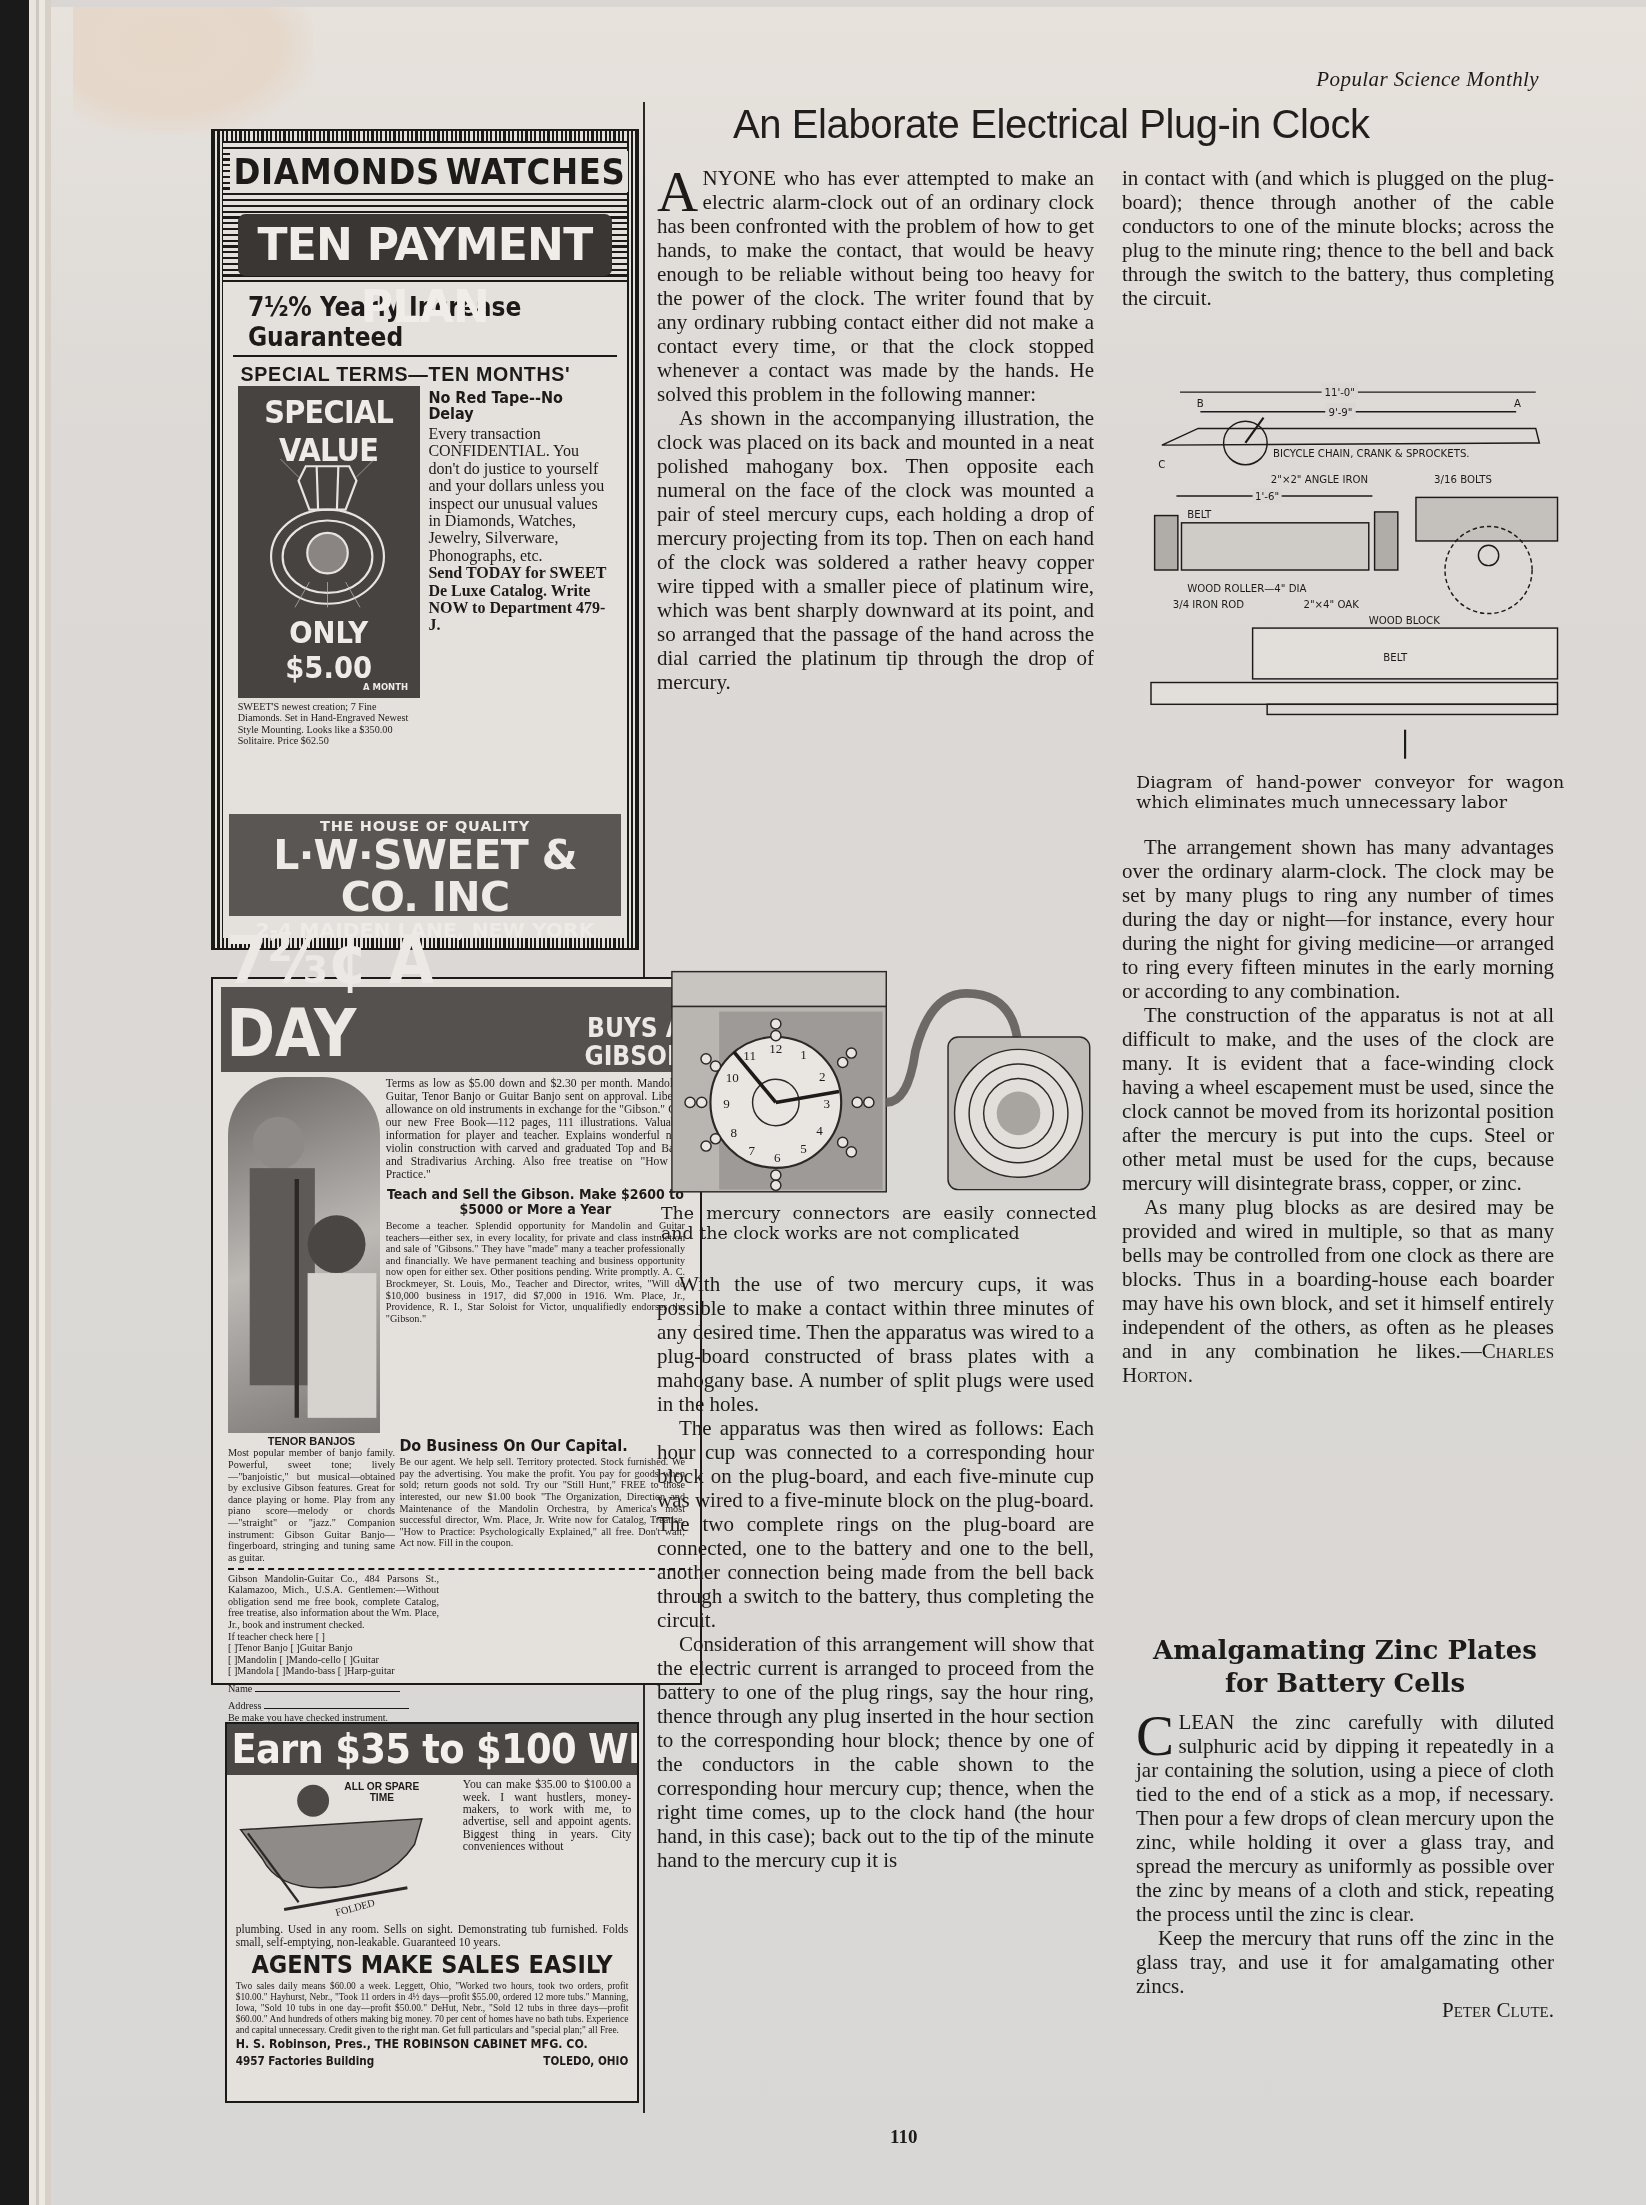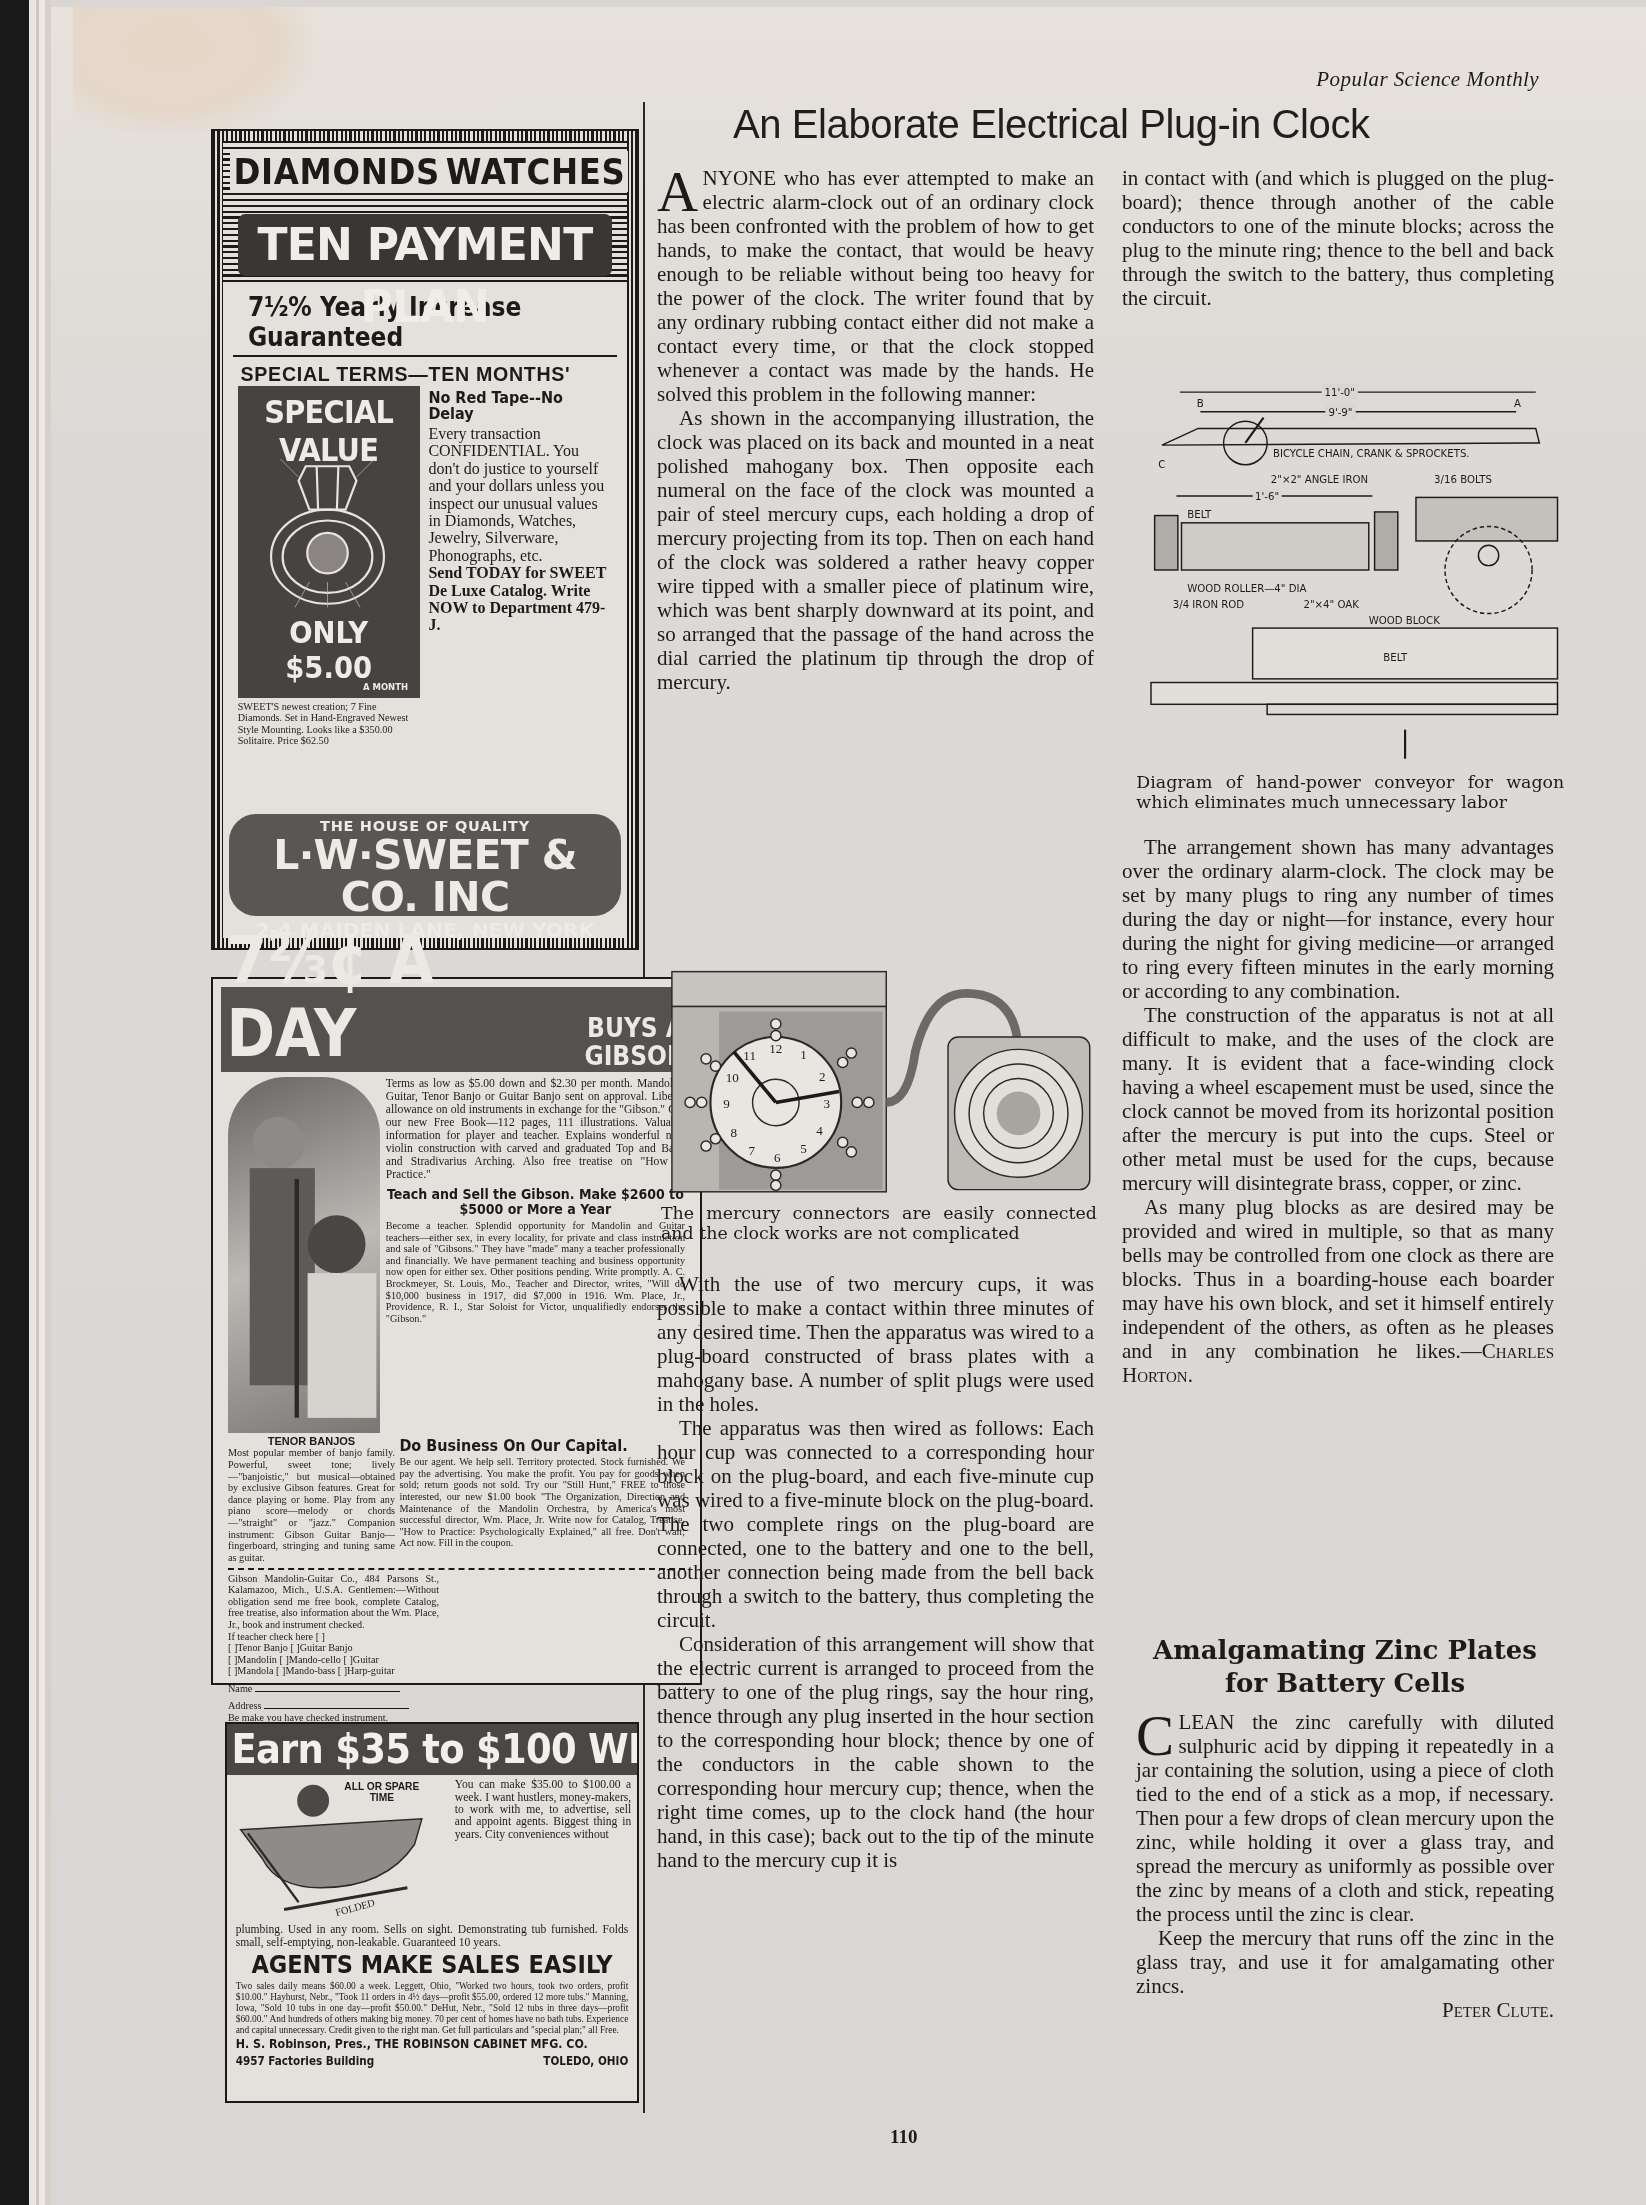--- a/index.html
+++ b/index.html
@@ -38,21 +38,21 @@
   .sweet-mid { display:flex; padding:0 14.5px; gap:8.7px; }
   .sweet-special { width:182px; height:312px; background:#474341; color:#efece8; position:relative; flex-shrink:0; }
   .sweet-special .sv-title { font-family:"DejaVu Sans Condensed","DejaVu Sans",sans-serif; font-size:32px; font-weight:bold; text-align:center; padding-top:7.3px; letter-spacing:-0.7px; }
   .ring { position:absolute; left:28px; top:73px; width:123px; height:152px; }
   .sv-price { position:absolute; bottom:5.8px; left:4.4px; right:4.4px; font-family:"DejaVu Sans Condensed","DejaVu Sans",sans-serif; font-size:30.5px; font-weight:bold; text-align:center; }
   .sv-price small { font-size:9.4px; display:block; margin-top:-4.4px; text-align:right; padding-right:7.3px; }
   .sweet-right { flex:1; font-size:14.5px; line-height:16px; }
   .sweet-right .it { font-style:italic; }
   .sweet-right .h { font-family:"DejaVu Sans Condensed","DejaVu Sans",sans-serif; font-weight:bold; font-size:16px; margin:4.4px 0 2.9px; }
   .sweet-caption { font-size:10.2px; line-height:11.6px; padding:2.9px 14.5px; width:182px; }
-  .sweet-footer { position:absolute; left:5.8px; right:5.8px; bottom:22px; height:102px; background:#5a5654; color:#eeeae6; text-align:center; font-family:"DejaVu Sans","Liberation Sans",sans-serif; font-weight:bold;border-radius:27px; }
+  .sweet-footer { position:absolute; left:5.8px; right:5.8px; bottom:22px; height:102px; background:#5a5654; color:#eeeae6; text-align:center; font-family:"DejaVu Sans","Liberation Sans",sans-serif; font-weight:bold; }
   .sweet-footer .q { font-size:14.5px; padding-top:4.4px; letter-spacing:0.7px; }
   .sweet-footer .n { font-size:41px; line-height:42px; letter-spacing:-0.7px; }
   .sweet-footer .a { font-size:20.3px; }
 
   .ad-gibson { left:211px; top:977px; width:491px; height:708px; padding:15px; }
   .gib-head { display:flex; align-items:flex-end; gap:4.4px; height:80px; background:#55514f; margin:-7.3px -7.3px 0 -7.3px; padding:2.9px 5.8px; color:#ece8e4; font-family:"DejaVu Sans Condensed","DejaVu Sans",sans-serif; font-weight:bold; }
   .gib-big { font-size:65px; line-height:73px; }
   .gib-buy { font-size:26px; line-height:28px; text-align:center; margin-left:auto; }
   .gib-body { display:flex; gap:5.8px; margin-top:4.4px; }
   .gib-photo { width:152px; height:356px; background:linear-gradient(160deg,#6a6664 0%,#bdb9b5 50%,#7a7674 100%); flex-shrink:0; position:relative; border-radius:58px 58px 0 0; }
@@ -63,21 +63,21 @@
   .gib-lower .r { flex:1; text-align:justify; }
   .gib-lower .h { font-weight:bold; font-family:"Liberation Sans",sans-serif; text-align:center; font-size:11px; }
   .gib-cap { font-family:"DejaVu Sans Condensed","DejaVu Sans",sans-serif; font-weight:bold; font-size:16px; margin:4.4px 0; }
   .coupon { border-top:2.9px dashed #1c1a19; margin-top:4.4px; padding-top:2.9px; display:flex; gap:4.4px; font-size:10.2px; line-height:11.6px; }
   .coupon .cl { width:211px; flex-shrink:0; }
   .coupon .cr { flex:1; text-align:justify; }
   .line-field { display:inline-block; border-bottom:1.5px solid #1c1a19; width:145px; }
 
   .ad-tub { left:225px; top:1722px; width:414px; height:381px; }
   .tub-head { background:#4b4745; color:#f3f0ec; font-family:"DejaVu Sans Condensed","DejaVu Sans",sans-serif; font-weight:bold; font-size:41px; line-height:51px; padding:0 4.4px; letter-spacing:-0.7px; white-space:nowrap; overflow:hidden; }
-  .tub-body { display:flex; padding:4.4px 5.8px 0; gap:11px; }
+  .tub-body { display:flex; padding:4.4px 5.8px 0; gap:19px; }
   .tub-pic { width:211px; height:145px; position:relative; flex-shrink:0; }
   .tub-text { font-size:11.6px; line-height:12.3px; text-align:justify; }
   .tub-cont { font-size:11.6px; line-height:12.3px; padding:0 8.7px; text-align:justify; }
   .tub-agents { font-family:"DejaVu Sans Condensed","DejaVu Sans",sans-serif; font-weight:bold; font-size:25px; text-align:center; margin:1.5px 0; }
   .tub-foot { font-size:9.4px; line-height:11px; padding:0 8.7px; text-align:justify; }
   .tub-sig { font-family:"DejaVu Sans Condensed","DejaVu Sans",sans-serif; font-weight:bold; font-size:14px; padding:1.5px 8.7px; display:flex; justify-content:space-between; }
 
   
   .art-title { position:absolute; left:733px; top:102px; font-size:40px; font-family:"Liberation Sans",sans-serif; letter-spacing:-0.4px; white-space:nowrap; color:#211f1e; }
   .col { position:absolute; font-size:21px; line-height:24px; text-align:justify; }

